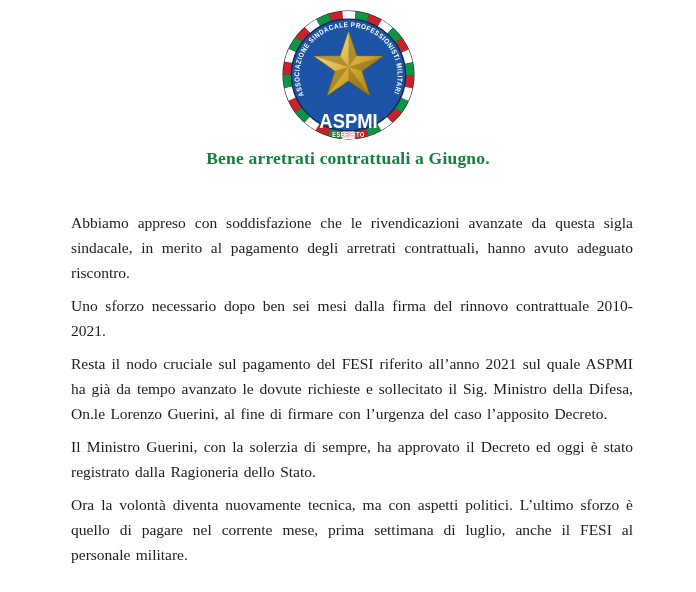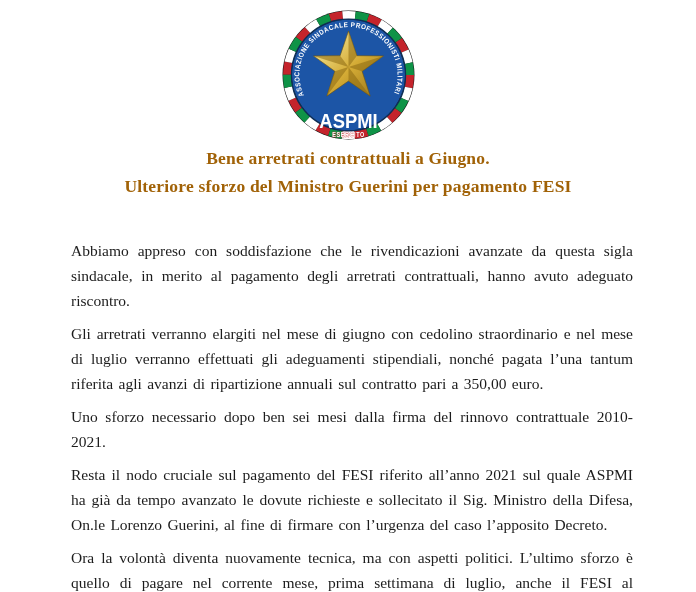--- a/index.html
+++ b/index.html
@@ -30,21 +30,21 @@
   }
   .title-block {
     text-align: center;
     margin-top: 4px;
   }
   .title-line {
     font-size: 17.5px;
     font-weight: bold;
     line-height: 28px;
     margin: 0;
-    color: #a16207;
+    color: #15803d;
     letter-spacing: 0.2px;
   }
   .body-text {
     margin-top: 38px;
   }
   .body-text p {
     font-size: 15.5px;
     line-height: 25px;
     margin: 0 0 8px 8px;
     text-align: justify;
@@ -105,24 +105,23 @@
         <path d="M65 57 L65 21 L73.2 45.7 Z M65 57 L99.2 45.9 L78.3 61.3 Z M65 57 L86.2 86.1 L65 71 Z M65 57 L43.8 86.1 L51.7 61.3 Z M65 57 L30.8 45.9 L56.8 45.7 Z" opacity="0.55" fill="#8c6a12"></path>
       </g>
 
       <text class="acronym-text" x="65" y="118" text-anchor="middle" textLength="57" lengthAdjust="spacingAndGlyphs" fill="#ffffff">ASPMI</text>
       <text class="esercito-text" x="65" y="127" text-anchor="middle" stroke-width="0.6" textLength="32" lengthAdjust="spacingAndGlyphs" fill="#ffffff" stroke="#c4242c">ESERCITO</text>
     </svg>
   </div>
 
   <div class="title-block">
     <p class="title-line">Bene arretrati contrattuali a Giugno.</p>
-    <p class="title-line">Ulteriore sforzo del Ministro Guerini per pagamento FESI</p>
   </div>
 
   <div class="body-text">
     <p>Abbiamo appreso con soddisfazione che le rivendicazioni avanzate da questa sigla sindacale, in merito al pagamento degli arretrati contrattuali, hanno avuto adeguato riscontro.</p>
-    <p>Gli arretrati verranno elargiti nel mese di giugno con cedolino straordinario e nel mese di luglio verranno effettuati gli adeguamenti stipendiali, nonché pagata l’una tantum riferita agli avanzi di ripartizione annuali sul contratto pari a 350,00 euro.</p>
     <p>Uno sforzo necessario dopo ben sei mesi dalla firma del rinnovo contrattuale 2010-2021.</p>
     <p>Resta il nodo cruciale sul pagamento del FESI riferito all’anno 2021 sul quale ASPMI ha già da tempo avanzato le dovute richieste e sollecitato il Sig. Ministro della Difesa, On.le Lorenzo Guerini, al fine di firmare con l’urgenza del caso l’apposito Decreto.</p>
+    <p>Il Ministro Guerini, con la solerzia di sempre, ha approvato il Decreto ed oggi è stato registrato dalla Ragioneria dello Stato.</p>
     <p>Ora la volontà diventa nuovamente tecnica, ma con aspetti politici. L’ultimo sforzo è quello di pagare nel corrente mese, prima settimana di luglio, anche il FESI al personale militare.</p>
   </div>
 
 </div>
 
 </body></html>

